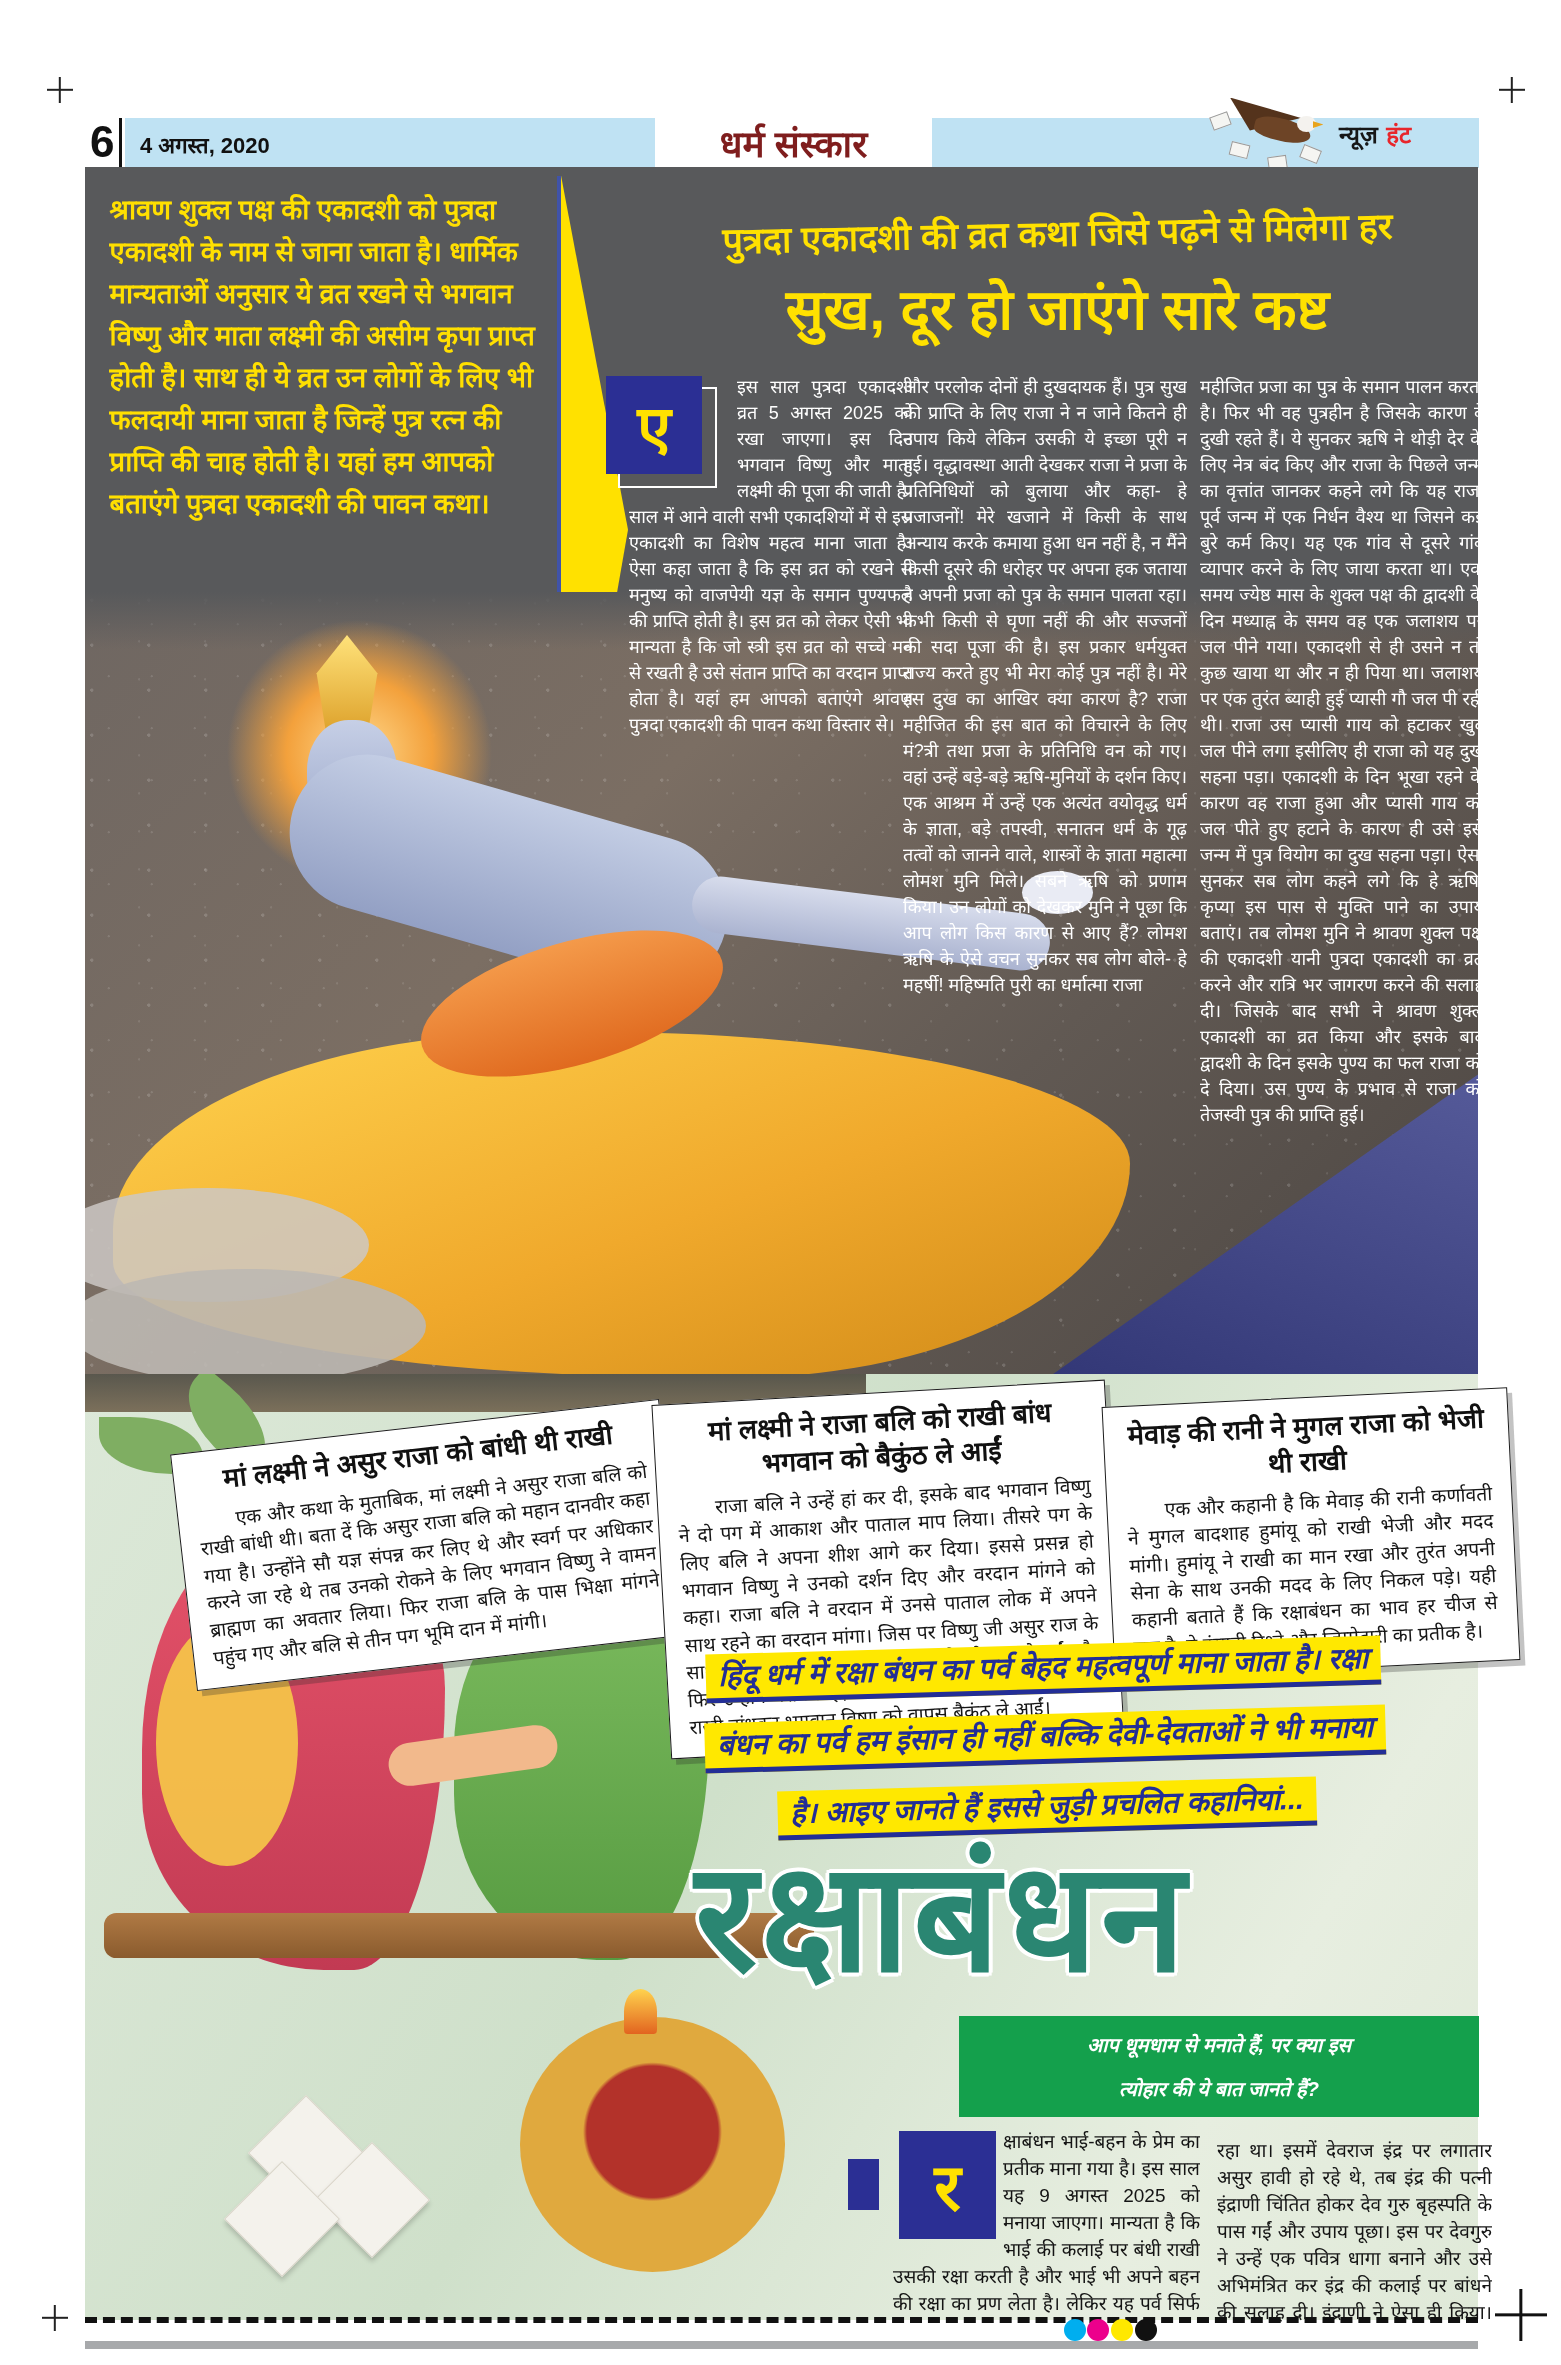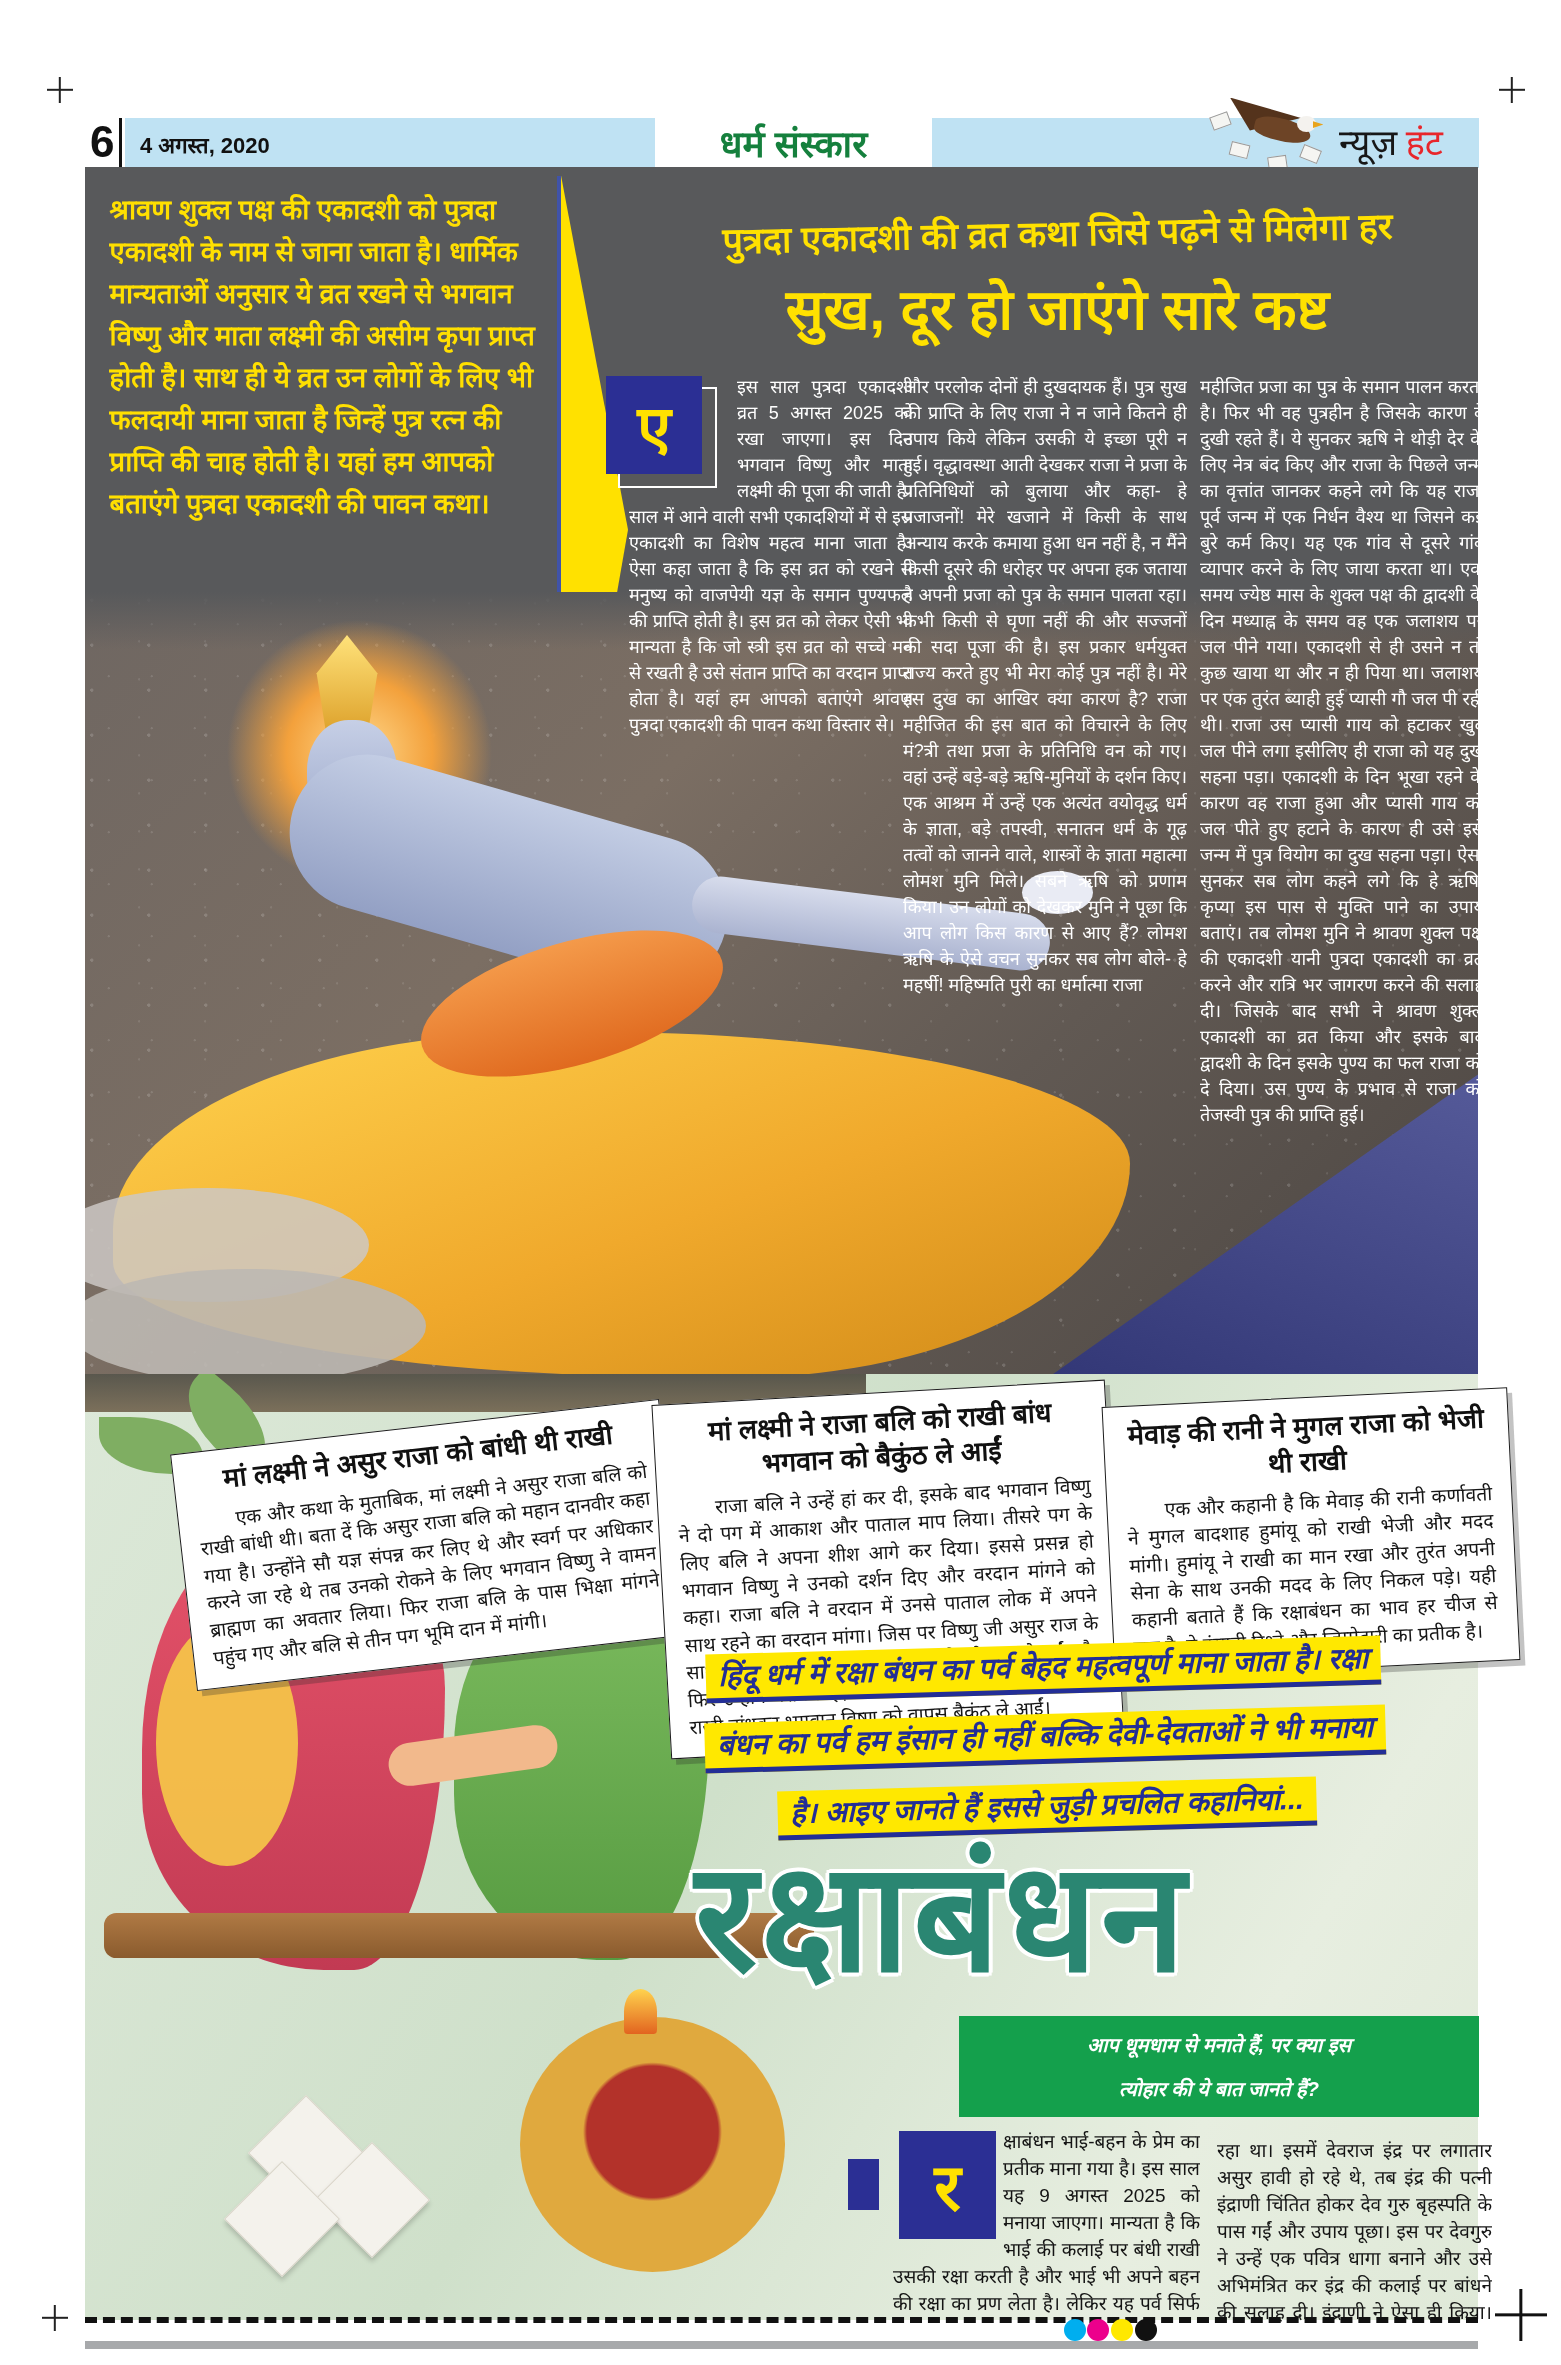--- a/index.html
+++ b/index.html
@@ -10,29 +10,29 @@
   .crop-mark{position:absolute;width:25.5px;height:25.5px;}
   .crop-mark:before,.crop-mark:after{content:"";position:absolute;background:#222;}
   .crop-mark:before{left:50%;top:0;width:2.4px;height:100%;transform:translateX(-50%);}
   .crop-mark:after{top:50%;left:0;height:2.4px;width:100%;transform:translateY(-50%);}
   .page-num{left:90px;top:117px;font-size:44px;font-weight:bold;color:#111;line-height:49px;}
   .head-vline{left:119px;top:118px;width:3.3px;height:51px;background:#111;}
   .header-bar{left:125px;top:118px;width:1354px;height:50px;background:#bfe2f3;}
   .date-txt{left:140px;top:129px;font-size:22px;font-weight:bold;color:#111;}
   .section-box{left:655px;top:114px;width:277px;height:56px;background:#ffffff;
                display:flex;align-items:center;justify-content:center;}
-  .section-box span{color:#15803d;font-size:37px;font-weight:bold;}
+  .section-box span{color:#7f1d1d;font-size:37px;font-weight:bold;}
   .logo-wrap{left:1197px;top:105px;width:284px;height:66px;}
   .logo-eagle{position:absolute;left:14px;top:-4.7px;width:109px;height:71px;}
   .eagle-body{position:absolute;left:43px;top:19px;width:57px;height:22px;background:#6d4426;border-radius:50% 60% 60% 40%;transform:rotate(14deg);}
   .eagle-wing{position:absolute;left:19px;top:-2.8px;width:71px;height:33px;background:#54331c;clip-path:polygon(0 0,100% 62%,28% 100%);}
   .eagle-head{position:absolute;left:86px;top:16px;width:19px;height:16px;background:#f4f2ee;border-radius:50%;}
   .eagle-beak{position:absolute;left:102px;top:21px;width:10.4px;height:6.6px;background:#e8a31c;clip-path:polygon(0 0,100% 50%,0 100%);}
   .paper{position:absolute;width:17px;height:12.3px;background:#f5f5f2;border:0.9px solid #999;}
-  .logo-text{position:absolute;left:142px;top:12.3px;font-size:36px;font-weight:normal;white-space:nowrap;}
+  .logo-text{position:absolute;left:142px;top:12.3px;font-size:24px;font-weight:bold;white-space:nowrap;}
   .logo-text .w1{color:#171717;}
   .logo-text .w2{color:#e8262b;margin-left:8.5px;}
   
   .panel{left:85px;top:167px;width:1393px;height:1208px;background:#58595b;overflow:hidden;}
   .sidebar-text{position:absolute;left:24.6px;top:22px;width:447px;color:#ffdf00;
                 font-size:27.4px;line-height:42px;font-weight:bold;text-align:left;}
   .blue-rule{position:absolute;left:472px;top:8.5px;width:4.3px;height:738px;background:#4053a8;}
   .arrow{position:absolute;left:476px;top:8.5px;width:67px;height:738px;background:#ffe100;
          clip-path:polygon(0 0,100% 48%,0 100%);}
   .headline{position:absolute;left:549px;top:41px;width:847px;text-align:center;color:#ffe100;}

